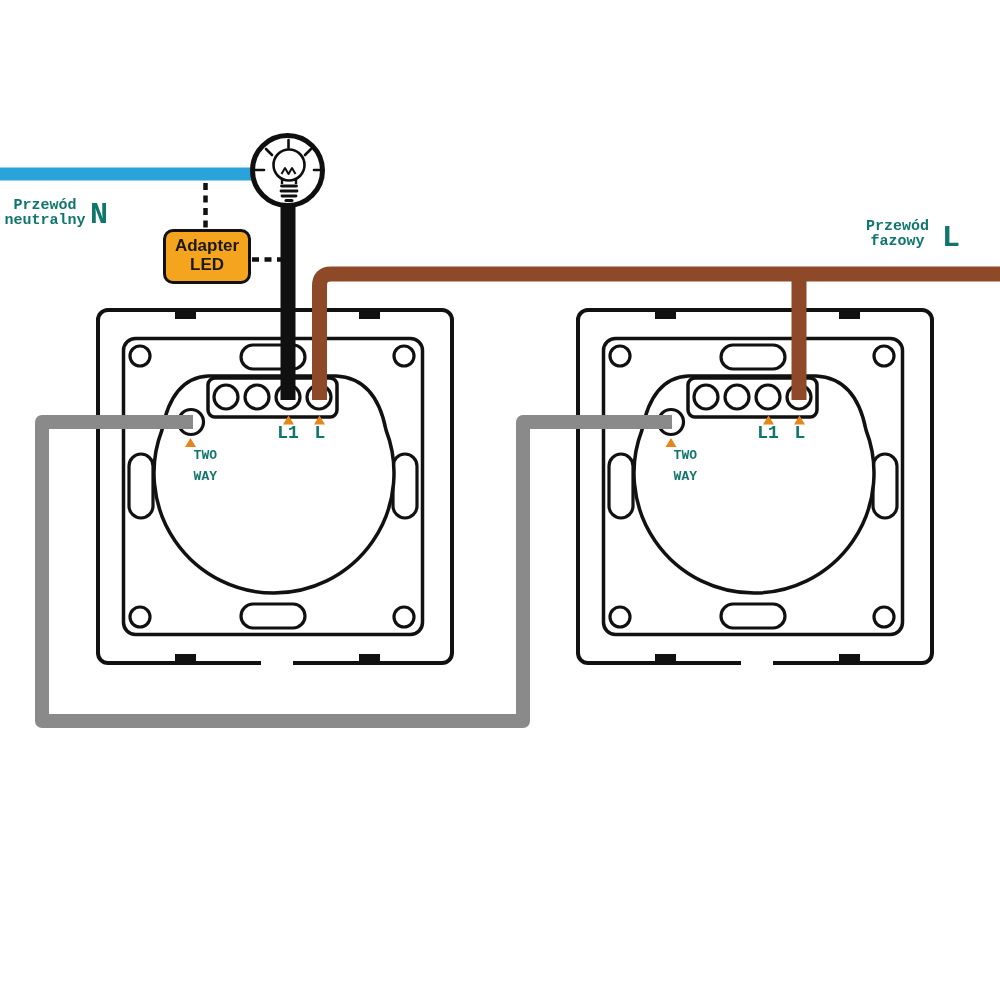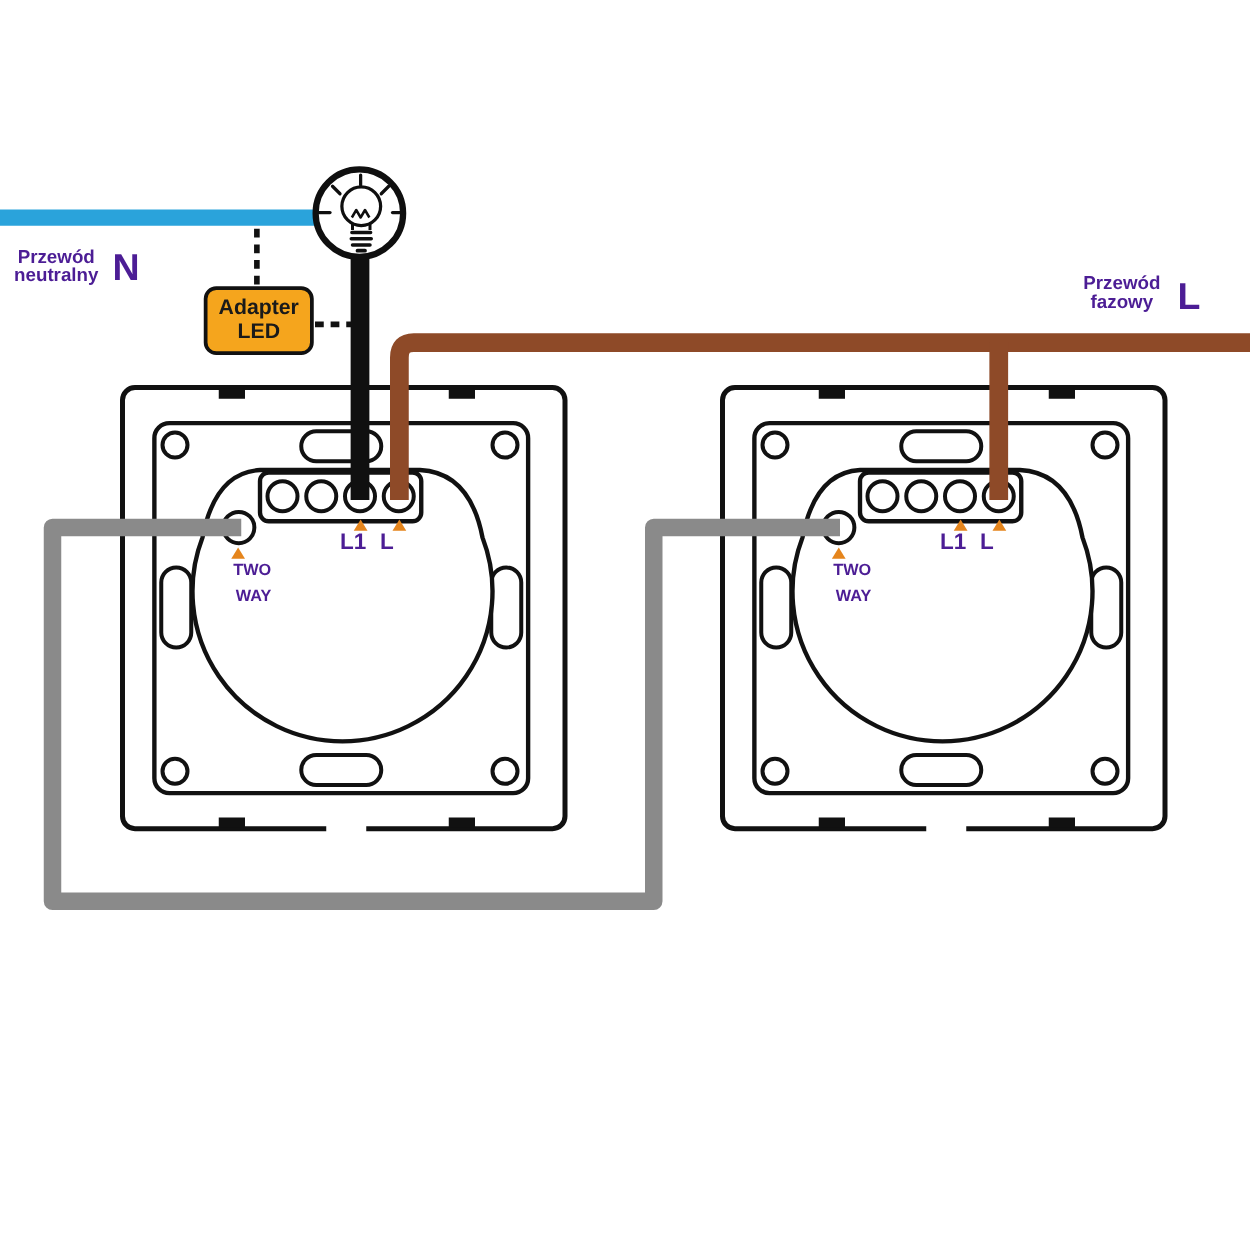--- a/index.html
+++ b/index.html
@@ -1,29 +1,29 @@
 <!DOCTYPE html>
 <html style="--neutral-blue: #2AA3DB; --phase-brown: #8E4A28; --traveler-gray: #8A8A8A; --wire-black: #101010; --adapter-orange: #F5A51D; --marker-orange: #E5851C;"><head>
 <meta charset="utf-8">
 <style>
   html,body{margin:0;padding:0;background:#ffffff;}
   .canvas{
     position:relative;width:1000px;height:1000px;background:#ffffff;overflow:hidden;
     font-family:"Liberation Sans","DejaVu Sans",sans-serif;color:#1a1a1a;
   }
   svg{position:absolute;left:0;top:0;}
-  .lbl{position:absolute;font-weight:bold;color:#4c1d95;}
+  .lbl{position:absolute;font-weight:bold;color:#0f766e;font-family:Liberation Mono, monospace;}
   .lbl-2line{font-size:15px;line-height:14.5px;text-align:center;}
   .lbl-sym{font-size:30px;line-height:30px;letter-spacing:0;}
   .adapter-box{
     position:absolute;left:163px;top:229px;width:88px;height:55px;box-sizing:border-box;
     background:var(--adapter-orange,#F5A51D);border:3.5px solid #111;border-radius:10px;
     font-size:17px;line-height:19px;font-weight:bold;text-align:center;padding-top:4px;
   }
-  .term-lbl{font-size:18px;line-height:18px;width:32px;}
+  .term-lbl{font-size:18px;line-height:18px;text-align:center;width:32px;}
   .tw-lbl{font-size:13px;line-height:18px;text-align:right;width:52px;}
   .wire-neutral{stroke:var(--neutral-blue,#2AA3DB);}
   .wire-phase{stroke:var(--phase-brown,#8E4A28);}
   .wire-traveler{stroke:var(--traveler-gray,#8A8A8A);}
   .wire-lamp{stroke:var(--wire-black,#101010);}
   .mk{fill:var(--marker-orange,#E5851C);}
 </style>
 </head>
 <body>
 

